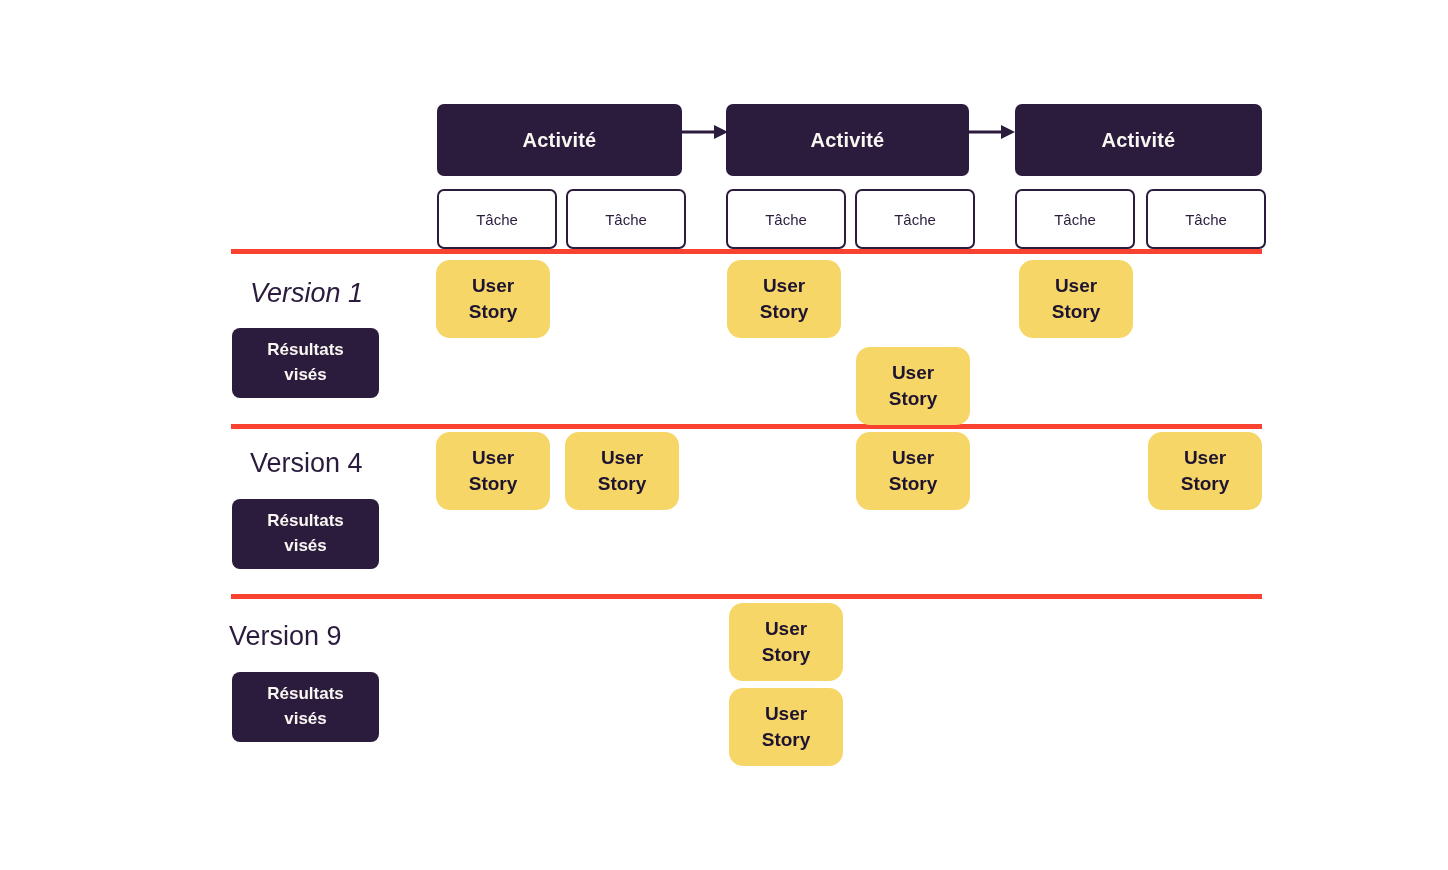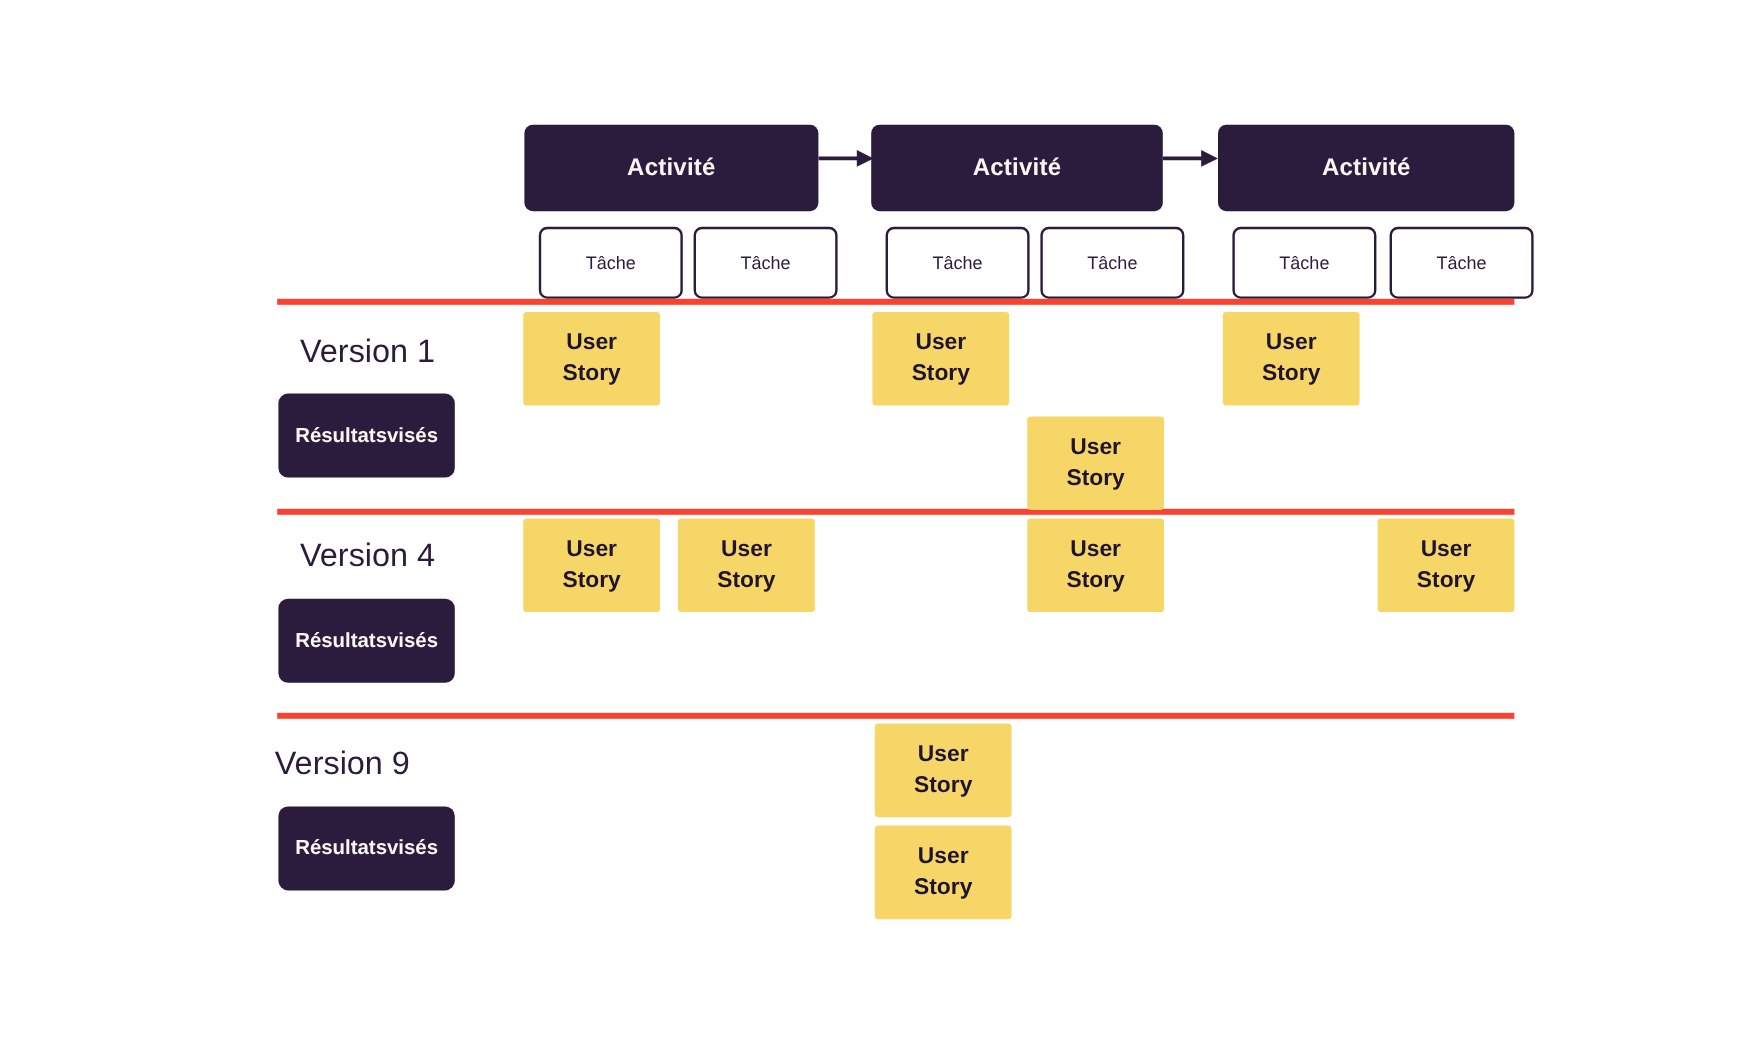--- a/index.html
+++ b/index.html
@@ -42,21 +42,20 @@
     position: absolute;
     background: #ffffff;
     border: 2px solid #2B1B3D;
     border-radius: 7px;
     color: #2B1B3D;
     font-size: 15px;
     font-weight: normal;
     display: flex;
     align-items: center;
     justify-content: center;
-    margin-left: 12px;
   }
 
   
   .divider {
     position: absolute;
     height: 5px;
     background: #FA4230;
   }
 
   
@@ -70,32 +69,32 @@
 
   
   .outcome-box {
     position: absolute;
     background: #2B1B3D;
     border-radius: 8px;
     color: #FAF7F2;
     font-size: 17px;
     font-weight: bold;
     display: flex;
-    flex-direction: row;
+    flex-direction: column;
     align-items: center;
     justify-content: center;
     line-height: 1.45;
     text-align: center;
   }
 
   
   .story-card {
     position: absolute;
     background: #F7D668;
-    border-radius: 3px;
+    border-radius: 14px;
     color: #1E1430;
     font-size: 19px;
     font-weight: bold;
     display: flex;
     flex-direction: column;
     align-items: center;
     justify-content: center;
     line-height: 1.35;
     text-align: center;
   }
@@ -126,21 +125,21 @@
       <div class="task-box" style="left: 1146px; top: 189px; width: 116px; height: 56px;">Tâche</div>
     </div>
 
   <div id="divider-layer">
       <div class="divider" style="left: 231px; top: 249px; width: 1031px;"></div>
       <div class="divider" style="left: 231px; top: 424px; width: 1031px;"></div>
       <div class="divider" style="left: 231px; top: 594px; width: 1031px;"></div>
     </div>
 
   <div id="version-layer">
-      <div class="version-label" style="left: 250px; top: 278px;">Version 1</div>
+      <div class="version-label" style="left: 250px; top: 278px; font-style: italic;">Version 1</div>
       <div class="outcome-box" style="left: 232px; top: 328px; width: 147px; height: 70px;">
         <span>Résultats</span>
         <span>visés</span>
       </div>
       <div class="story-card" style="left: 436px; top: 260px; width: 114px; height: 78px;">
         <span>User</span>
         <span>Story</span>
       </div>
       <div class="story-card" style="left: 727px; top: 260px; width: 114px; height: 78px;">
         <span>User</span>

